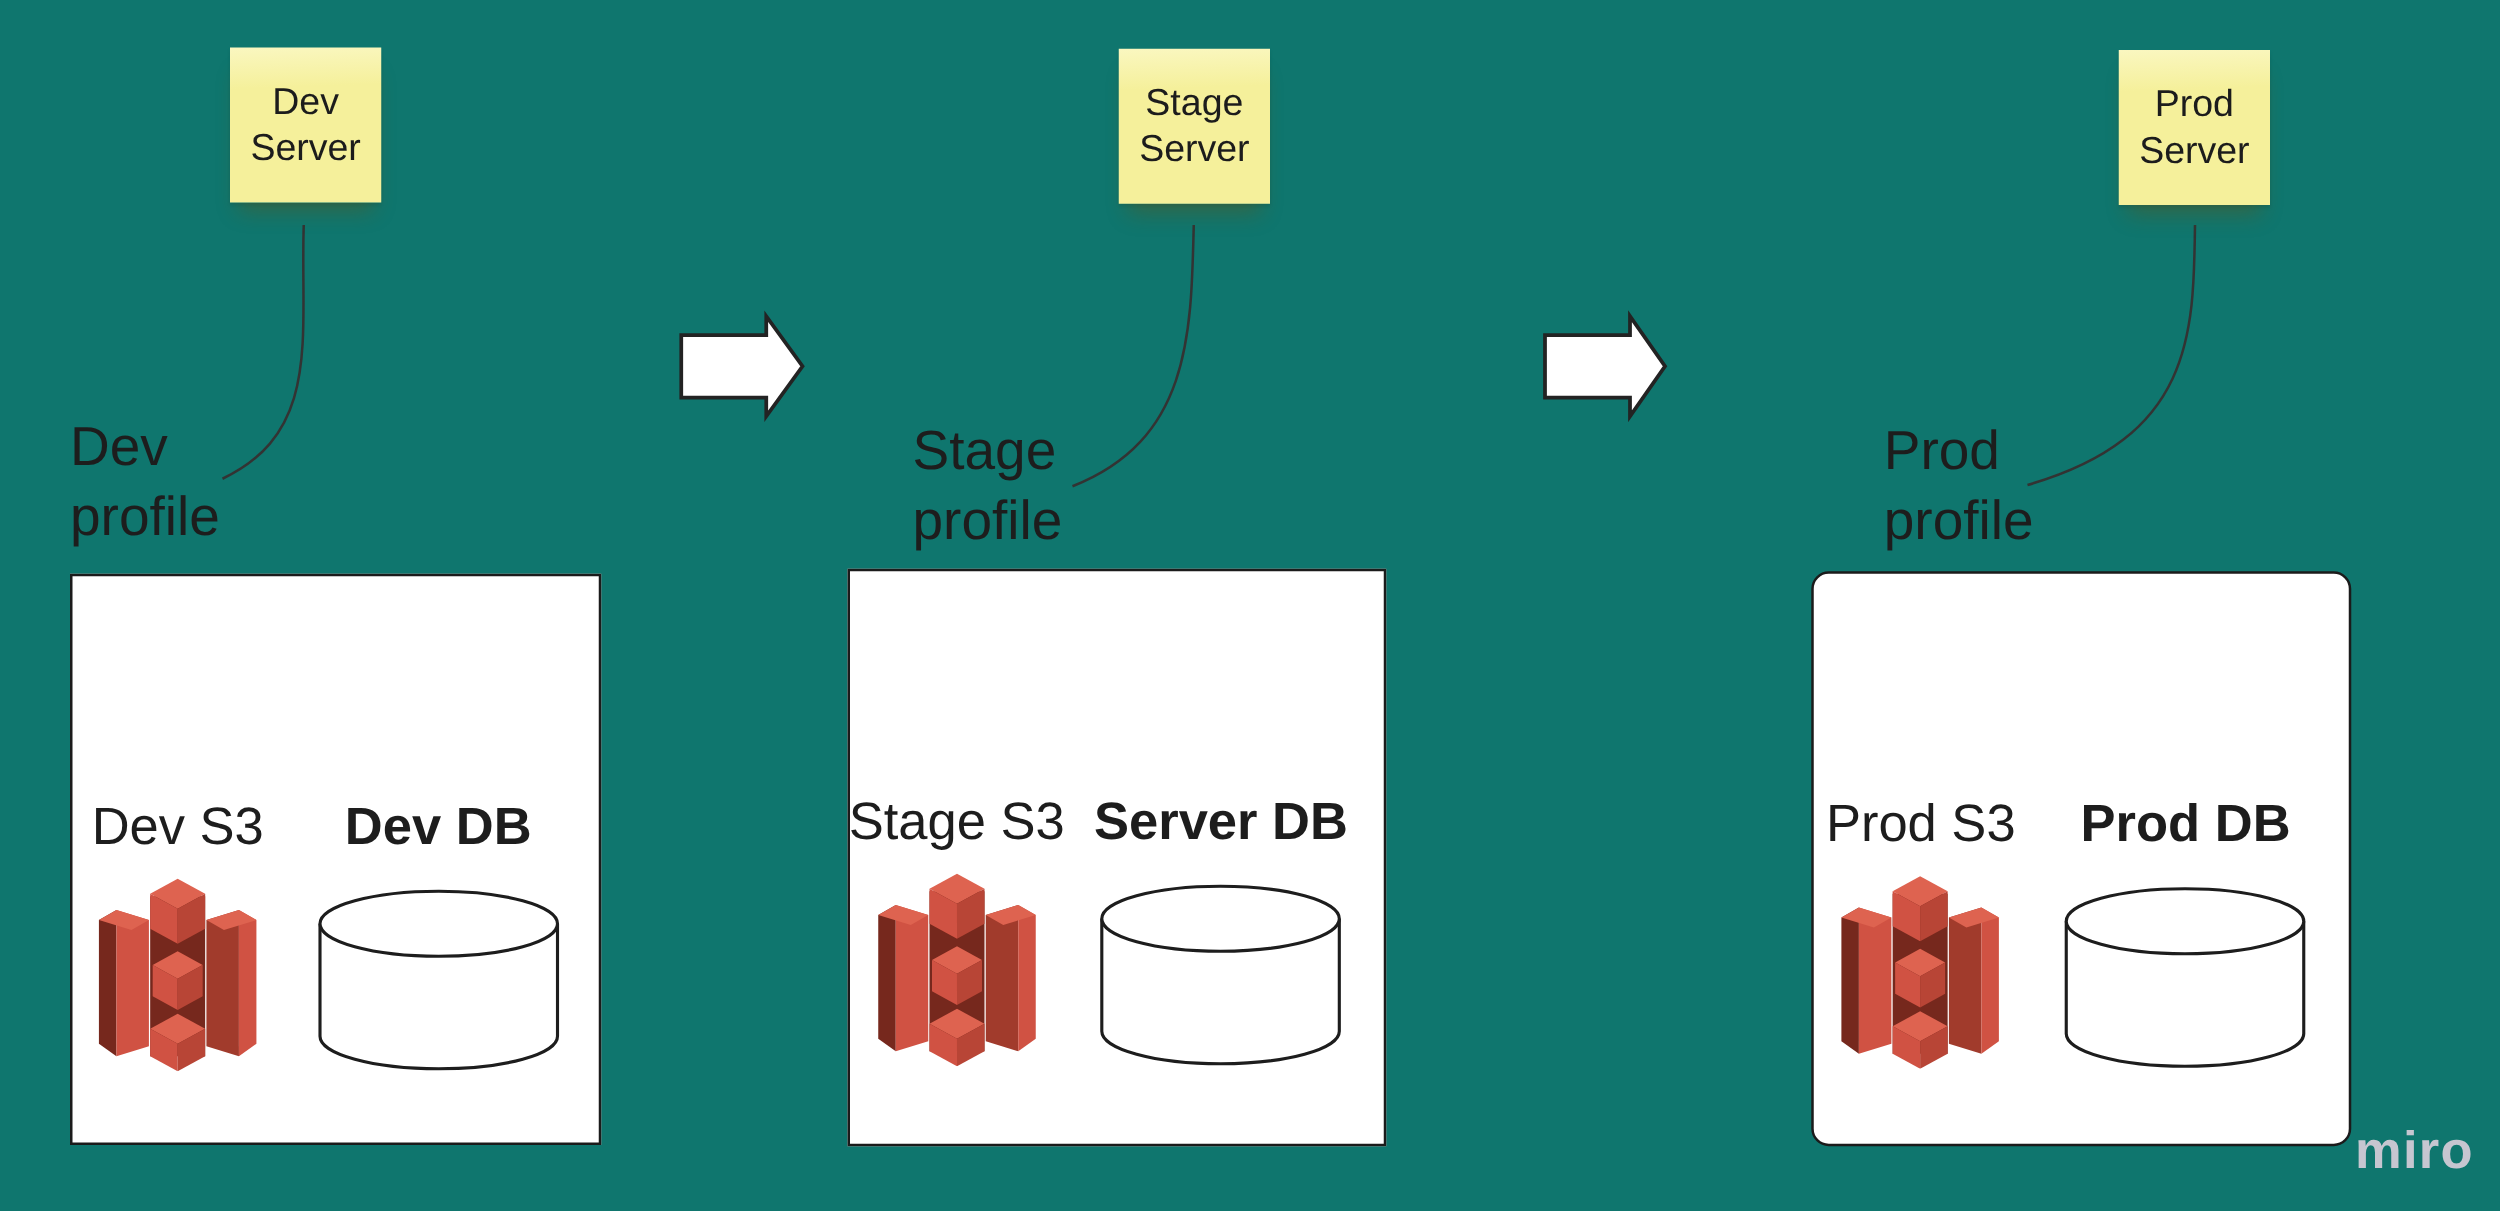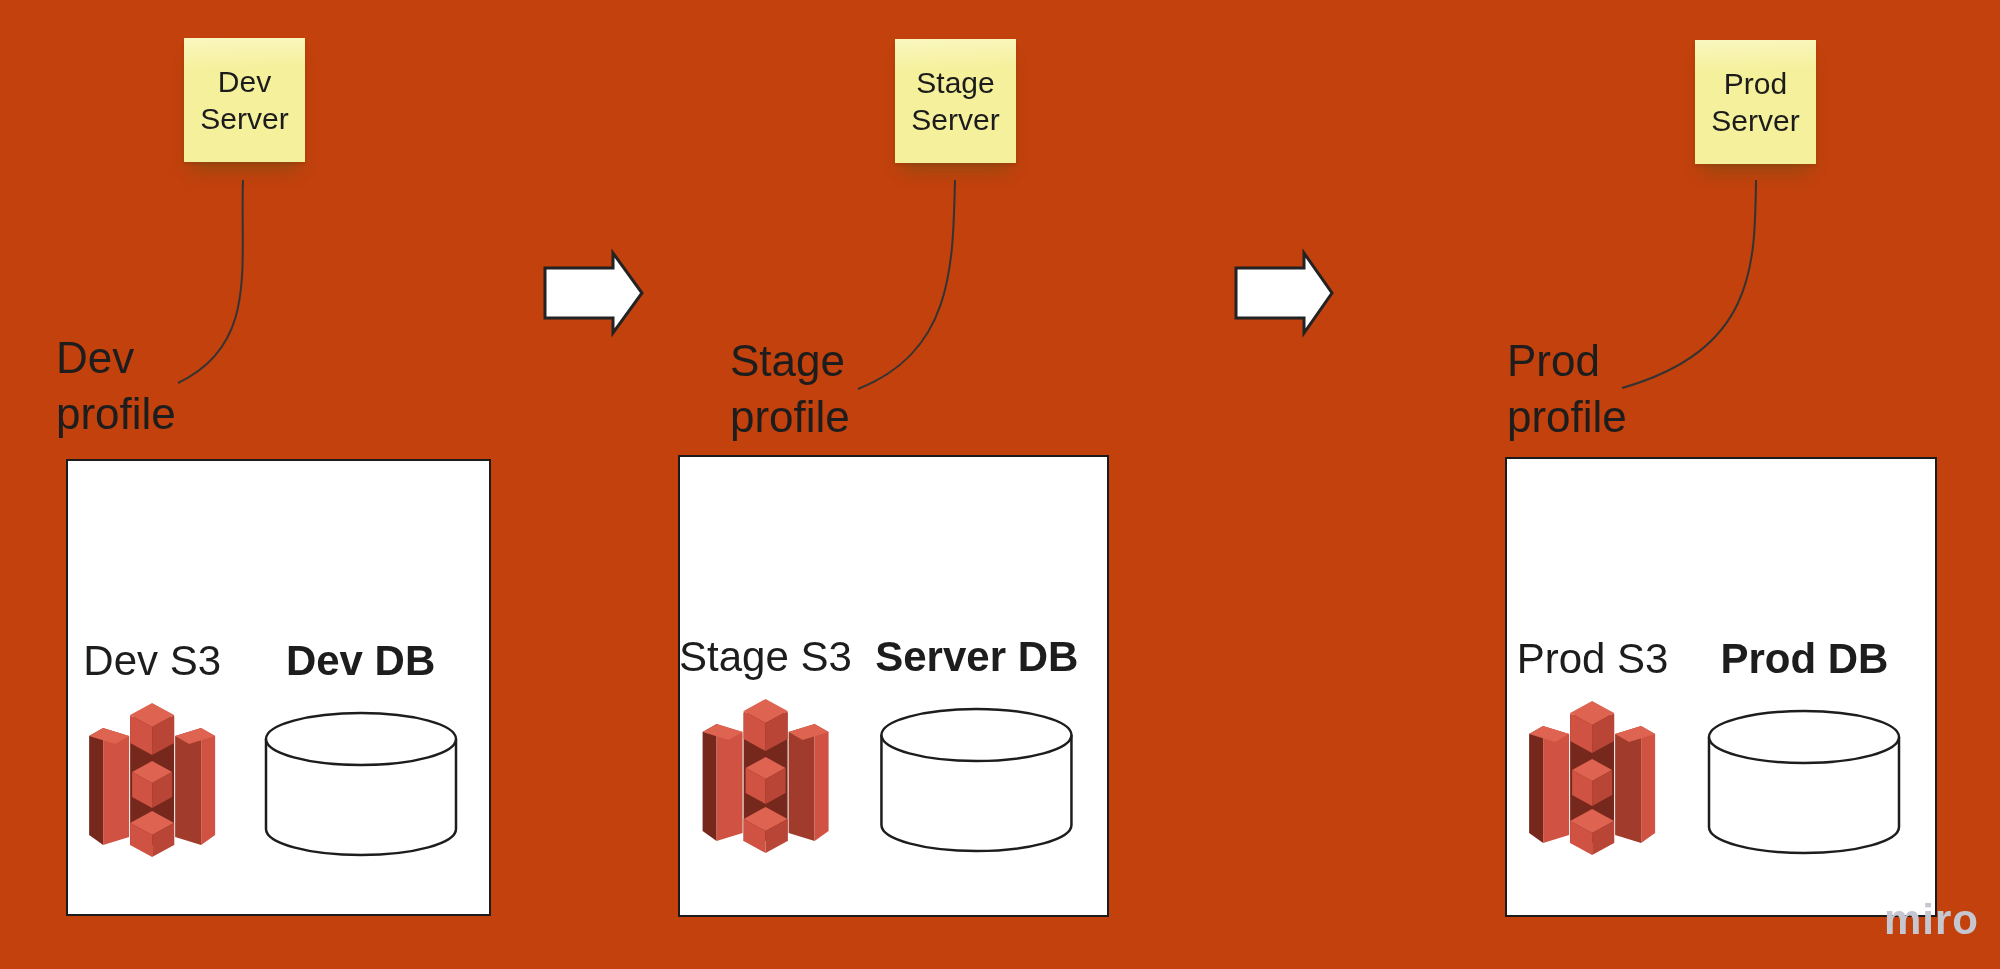--- a/index.html
+++ b/index.html
@@ -3,21 +3,21 @@
 <meta charset="utf-8">
 <style>
   html,body{margin:0;padding:0;}
   body{
     width:2000px;height:969px;
     background:#ffffff;
     font-family:"Liberation Sans", sans-serif;
     color:var(--ink,#1d1d1d);
     overflow:hidden;
   }
-  #canvas{position:relative;width:2000px;height:969px;background:#c2410c;}
+  #canvas{position:relative;width:2000px;height:969px;background:#0f766e;}
 
   
   #overlay{position:absolute;left:0;top:0;width:2000px;height:969px;}
 
   
   .sticky{
     position:absolute;width:121px;height:124px;
     background:linear-gradient(178deg, var(--sticky-bg-light,#faf7c0) 0%, var(--sticky-bg,#f5f09b) 26%, var(--sticky-bg,#f5f09b) 100%);
     box-shadow:0 14px 16px -7px rgba(95,85,25,0.45), 0 2px 3px rgba(0,0,0,0.10);
     display:flex;align-items:center;justify-content:center;
@@ -35,23 +35,23 @@
     position:absolute;font-size:44px;line-height:56px;color:var(--ink,#1d1d1d);
   }
   #g-dev  .profile{left:56px;top:330px;}
   #g-stage .profile{left:730px;top:333px;}
   #g-prod .profile{left:1507px;top:333px;}
 
   
   .box{
     position:absolute;border:2px solid var(--box-border,#1b1b1b);background:#ffffff;
   }
-  #g-dev  .box{left:56px;top:459px;width:421px;height:453px;margin-left:10px;}
+  #g-dev  .box{left:56px;top:459px;width:421px;height:453px;}
   #g-stage .box{left:678px;top:455px;width:427px;height:458px;}
-  #g-prod .box{left:1505px;top:457px;width:428px;height:456px;}
+  #g-prod .box{left:1449px;top:457px;width:428px;height:456px;border-radius:14px;}
 
   .col{
     position:absolute;top:176px;
     display:flex;flex-direction:column;align-items:center;
   }
   .col-s3{left:20%;transform:translateX(-50%);}
   .col-db{left:69.5%;transform:translateX(-50%);font-weight:bold;}
   .item-label{font-size:42px;line-height:48px;white-space:nowrap;color:var(--ink,#1d1d1d);}
   .col-s3 svg{margin-top:14px;}
   .col-db svg{margin-top:26px;}

